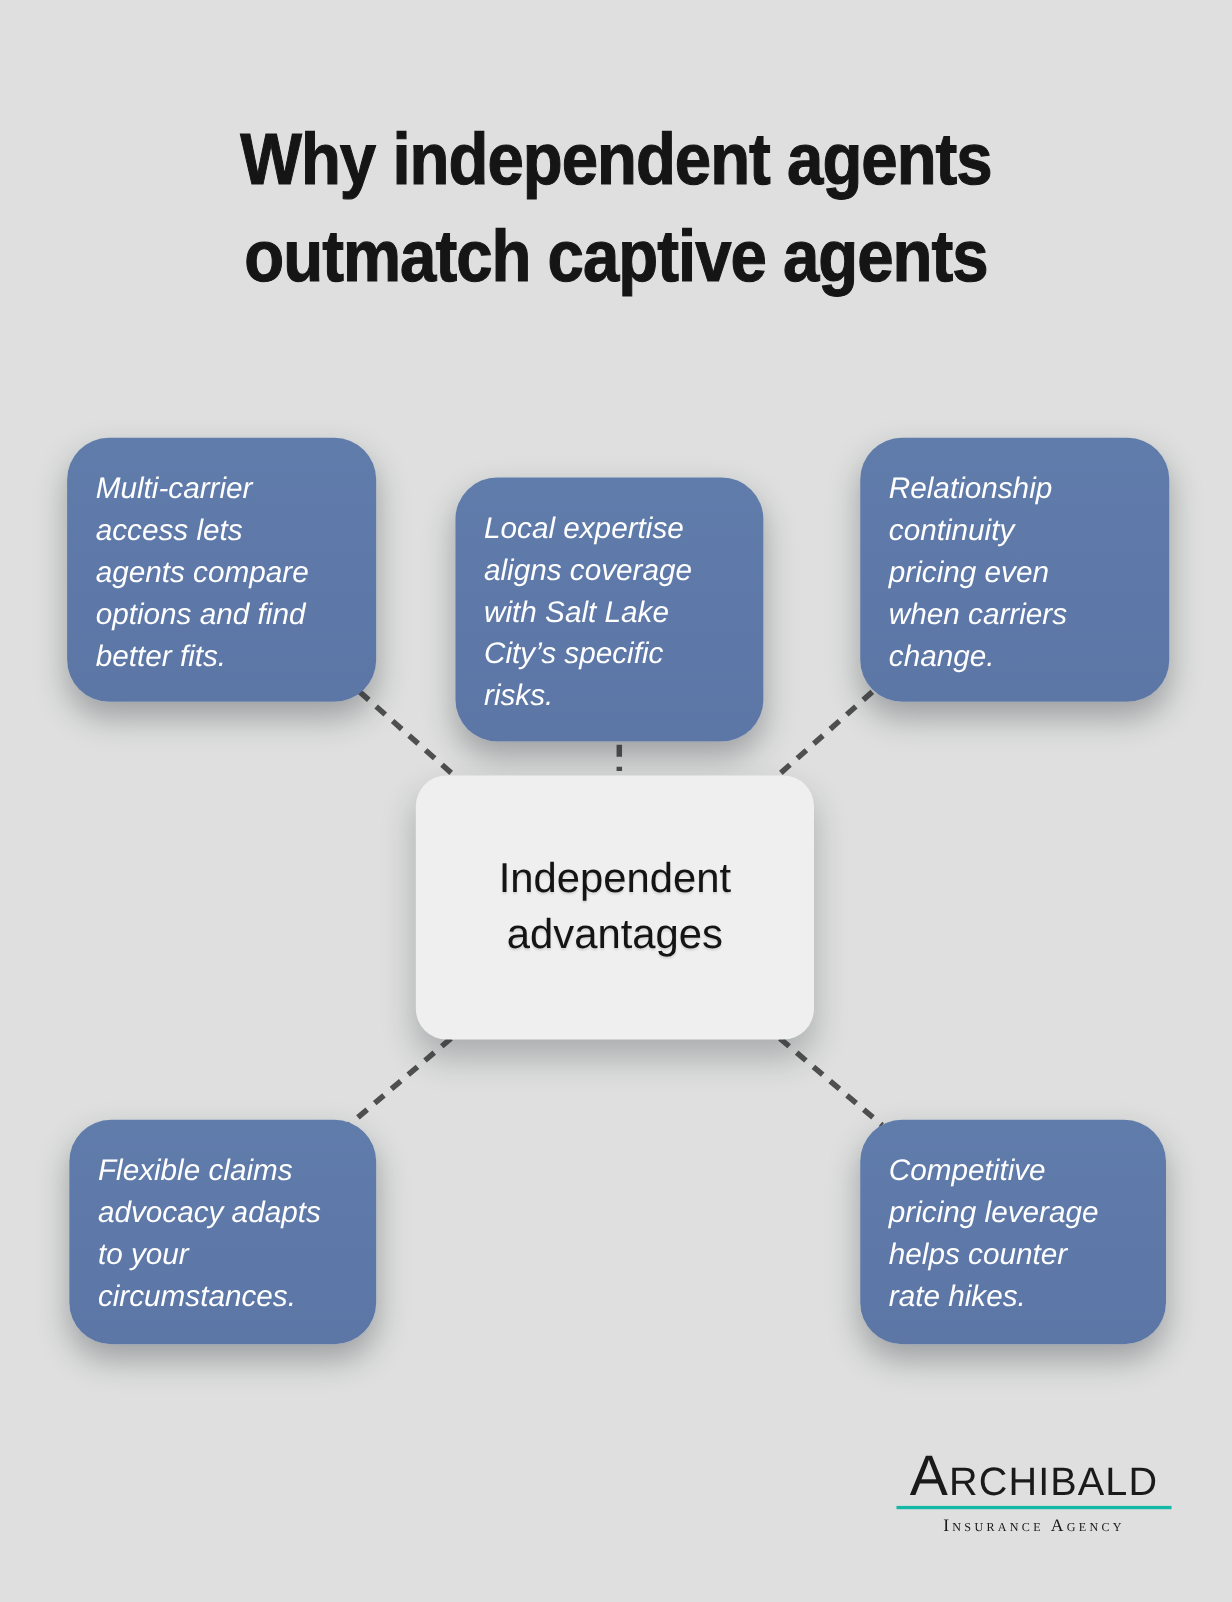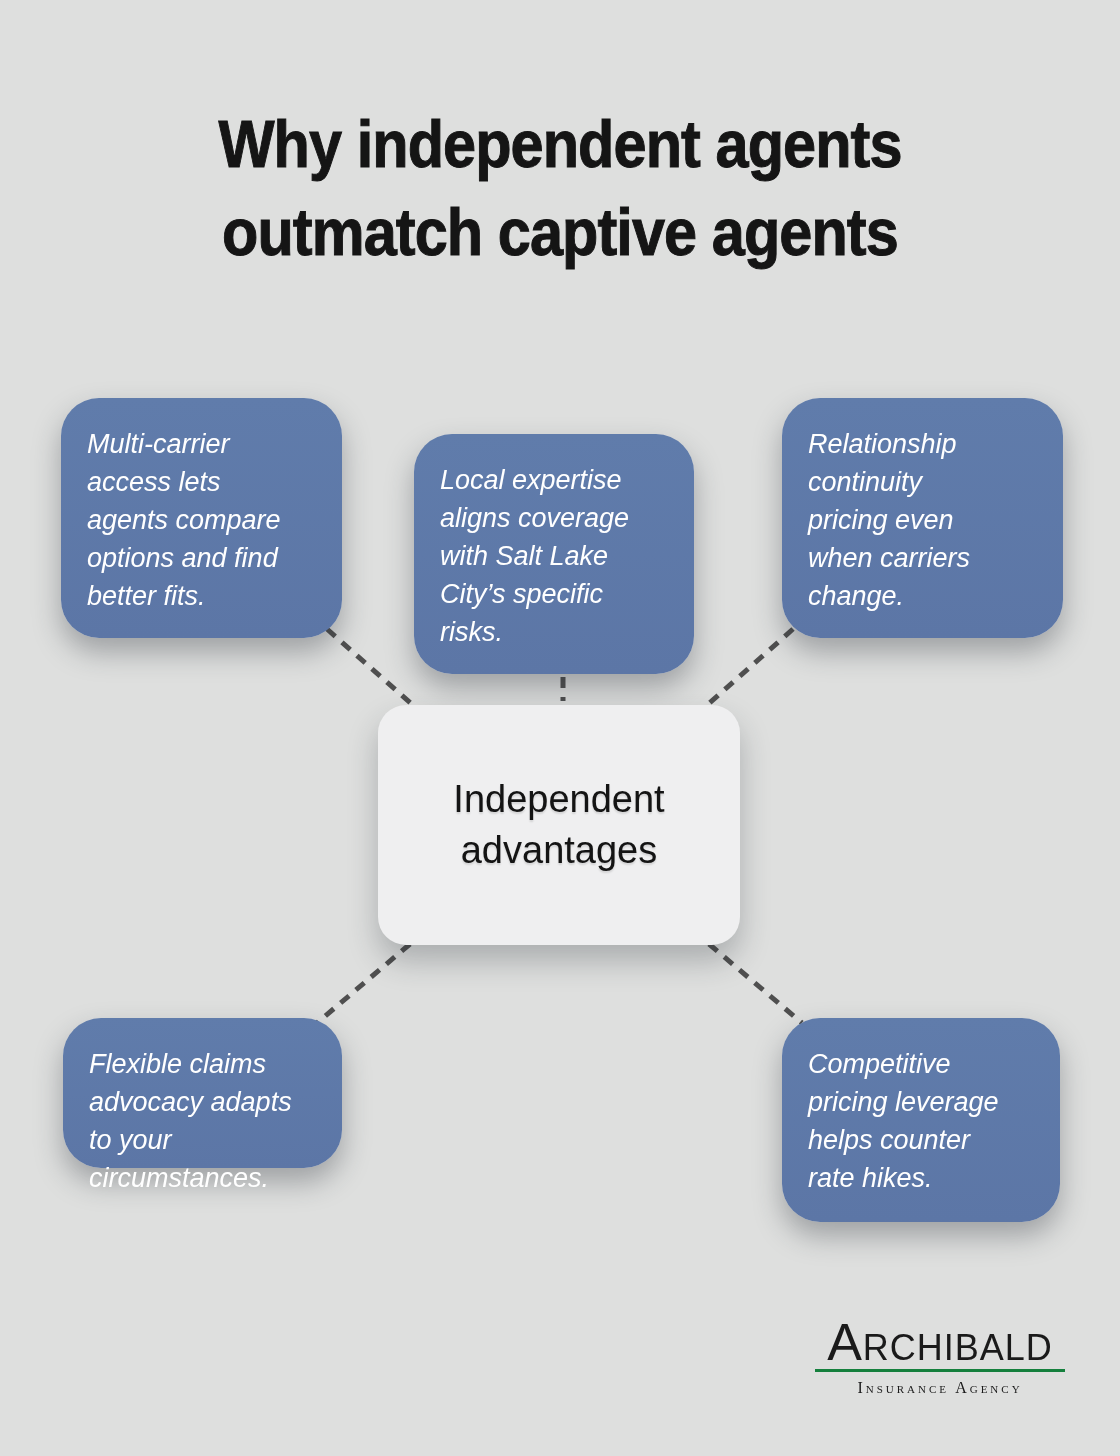--- a/index.html
+++ b/index.html
@@ -56,21 +56,21 @@
   .card-text {
     font-size: 27px;
     line-height: 38px;
     white-space: pre-line;
     font-weight: 400;
   }
 
   .card-top-left     { left: 61px;  top: 398px; width: 281px; height: 240px; }
   .card-top-middle   { left: 414px; top: 398px; width: 280px; height: 240px; margin-top: 36px; }
   .card-top-right    { left: 782px; top: 398px; width: 281px; height: 240px; }
-  .card-bottom-left  { left: 63px;  top: 1018px; width: 279px; height: 150px; }
+  .card-bottom-left  { left: 63px;  top: 1018px; width: 279px; height: 204px; }
   .card-bottom-right { left: 782px; top: 1018px; width: 278px; height: 204px; }
 
   
   .center-node {
     position: absolute;
     left: 378px;
     top: 705px;
     width: 362px;
     height: 240px;
     border-radius: 28px;
@@ -98,21 +98,21 @@
     width: 250px;
     text-align: center;
     color: #1a1a1a;
   }
   .logo-name {
     display: block;
     font-size: 52px;
     line-height: 52px;
     font-variant: small-caps;
     letter-spacing: 1px;
-    border-bottom: 3px solid #15803d;
+    border-bottom: 3px solid #14b8a6;
     padding-bottom: 1px;
   }
   .logo-tagline {
     display: block;
     margin-top: 5px;
     font-size: 16px;
     line-height: 22px;
     font-variant: small-caps;
     letter-spacing: 3px;
     font-family: Liberation Serif, serif;

